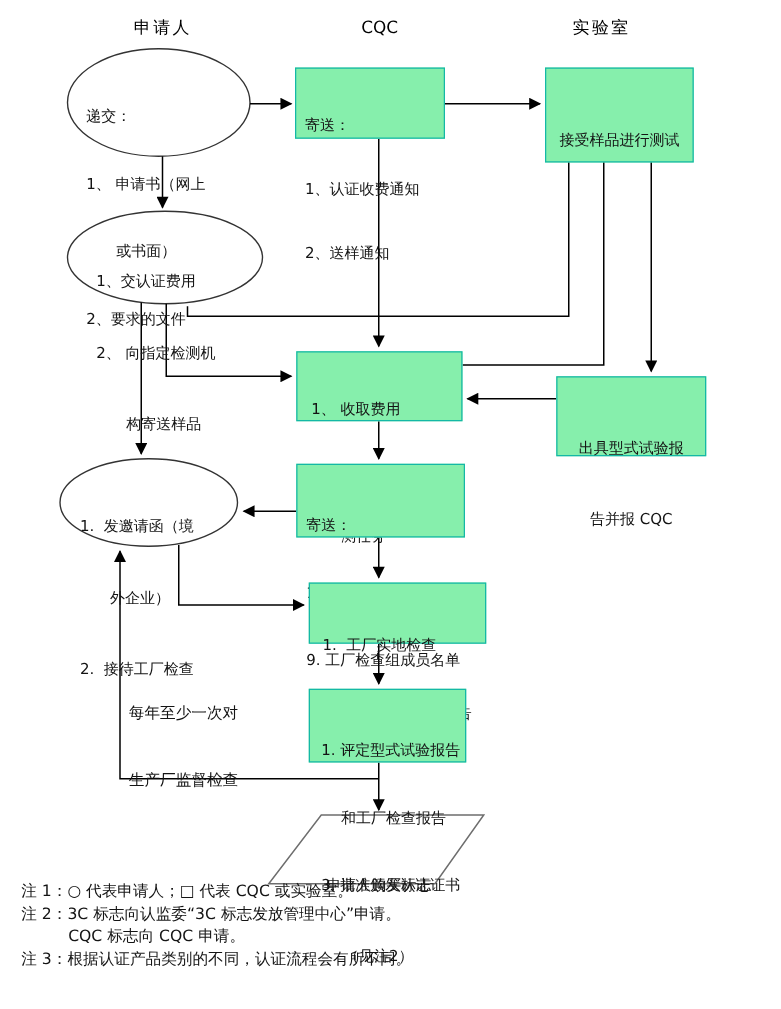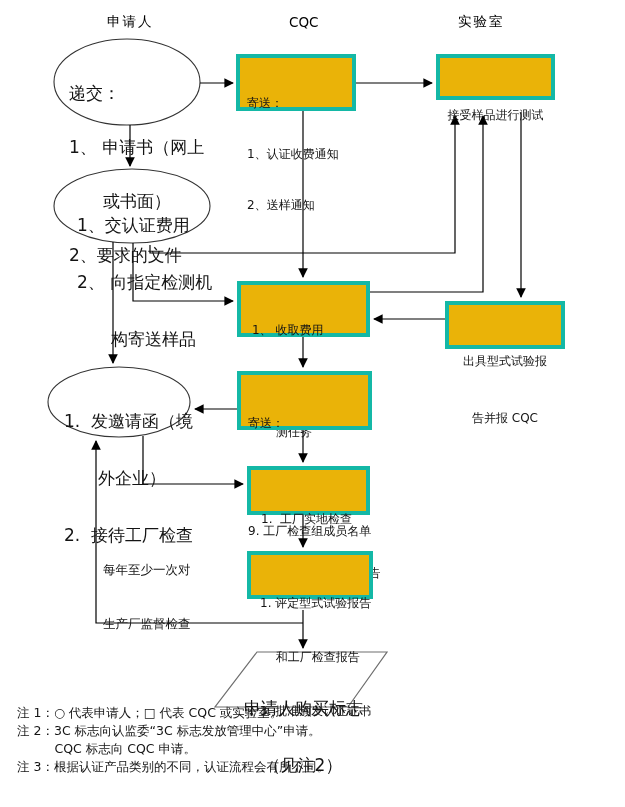--- a/index.html
+++ b/index.html
@@ -2,22 +2,22 @@
 <html><head>
 <meta charset="utf-8">
 <style>
   html,body{margin:0;padding:0;background:#fff;}
   .stage{
     position:relative;width:625px;height:807px;background:#fff;
     font-family:"DejaVu Sans",sans-serif;color:#111;overflow:hidden;padding-left:26px;
   }
   .layer{position:absolute;left:0;top:0;width:625px;height:807px;}
   .hdr{position:absolute;font-size:13.5px;letter-spacing:2px;color:#000;}
-  .node{position:absolute;background:#eab308;border:4px solid #14b8a6;box-sizing:border-box;}
-  .txt{position:absolute;white-space:pre;font-size:17px;color:#141414;}
+  .node{position:absolute;background:#86efac;border:1px solid #14b8a6;box-sizing:border-box;}
+  .txt{position:absolute;white-space:pre;font-size:12px;color:#141414;}
   .inner{white-space:pre;font-size:12px;color:#141414;}
   .ln{white-space:pre;}
   .center{text-align:center;}
   .notes{position:absolute;left:17px;top:704px;font-size:12.5px;line-height:18px;color:#141414;}
 </style>
 </head>
 <body>
 
 <div class="stage">
 
@@ -79,57 +79,57 @@
   </div>
 
   <div class="node" style="left:236px;top:54px;width:120px;height:57px;padding:3px 0 0 7px;">
     <div class="inner" style="line-height:17px;">
       <div class="ln">寄送：</div>
       <div class="ln">1、认证收费通知</div>
       <div class="ln">2、送样通知</div>
     </div>
   </div>
 
-  <div class="node center" style="left:436px;top:54px;width:119px;height:46px;padding-top:21px;">
+  <div class="node center" style="left:436px;top:54px;width:119px;height:76px;padding-top:21px;">
     <div class="inner">
       <div class="ln">接受样品进行测试</div>
     </div>
   </div>
 
   <div class="node" style="left:237px;top:281px;width:133px;height:56px;padding:3px 0 0 11px;">
     <div class="inner" style="line-height:17px;">
       <div class="ln">1、 收取费用</div>
       <div class="ln">2、 向检测机构下达检</div>
       <div class="ln">　　测任务</div>
     </div>
   </div>
 
-  <div class="node center" style="left:445px;top:301px;width:120px;height:48px;padding-top:9px;">
+  <div class="node center" style="left:445px;top:301px;width:120px;height:64px;padding-top:9px;">
     <div class="inner" style="line-height:19px;">
       <div class="ln">出具型式试验报</div>
       <div class="ln">告并报 CQC</div>
     </div>
   </div>
 
   <div class="node" style="left:237px;top:371px;width:135px;height:59px;padding:3px 0 0 7px;">
     <div class="inner" style="line-height:18px;">
       <div class="ln">寄送：</div>
       <div class="ln">1. 工厂检查通知</div>
       <div class="ln">9. 工厂检查组成员名单</div>
     </div>
   </div>
 
-  <div class="node" style="left:247px;top:466px;width:123px;height:49px;padding:4px 0 0 10px;">
+  <div class="node" style="left:247px;top:466px;width:142px;height:49px;padding:4px 0 0 10px;">
     <div class="inner" style="line-height:18px;">
       <div class="ln">1.  工厂实地检查</div>
       <div class="ln">2、 出具工厂检查报告</div>
     </div>
   </div>
 
-  <div class="node" style="left:247px;top:551px;width:126px;height:48px;padding:3px 0 0 9px;">
+  <div class="node" style="left:247px;top:551px;width:126px;height:59px;padding:3px 0 0 9px;">
     <div class="inner" style="line-height:18px;">
       <div class="ln">1. 评定型式试验报告</div>
       <div class="ln">　 和工厂检查报告</div>
       <div class="ln">3. 批准颁发认证证书</div>
     </div>
   </div>
 
   <div class="txt center" style="left:244px;top:661px;width:118px;line-height:19px;">
     <div class="ln">申请人购买标志</div>
     <div class="ln">（见注2）</div>

